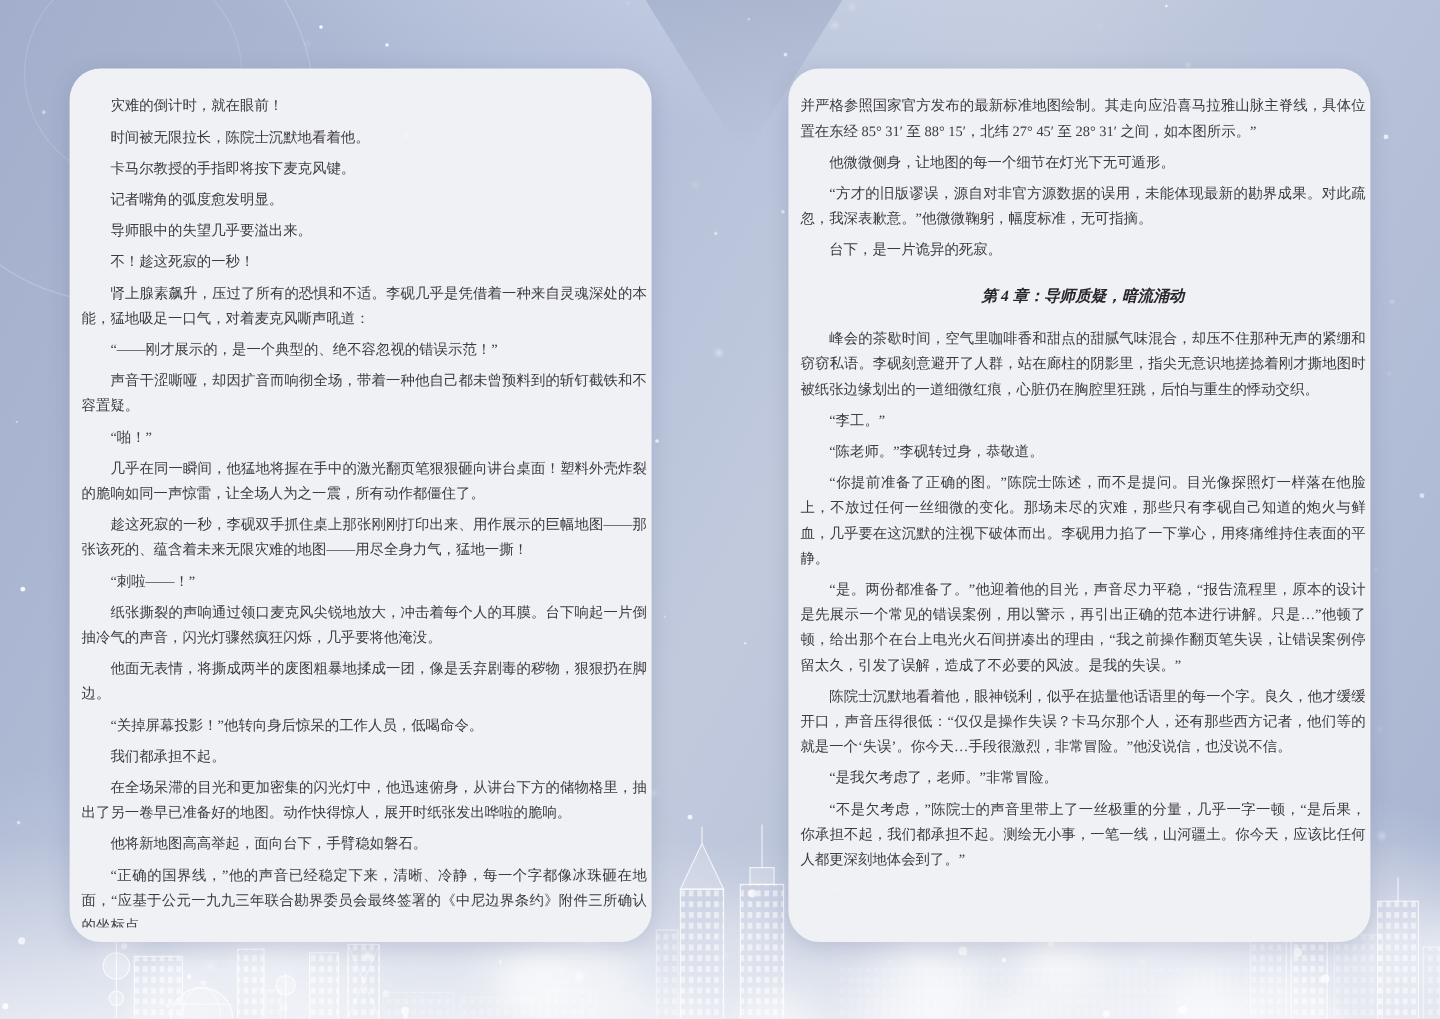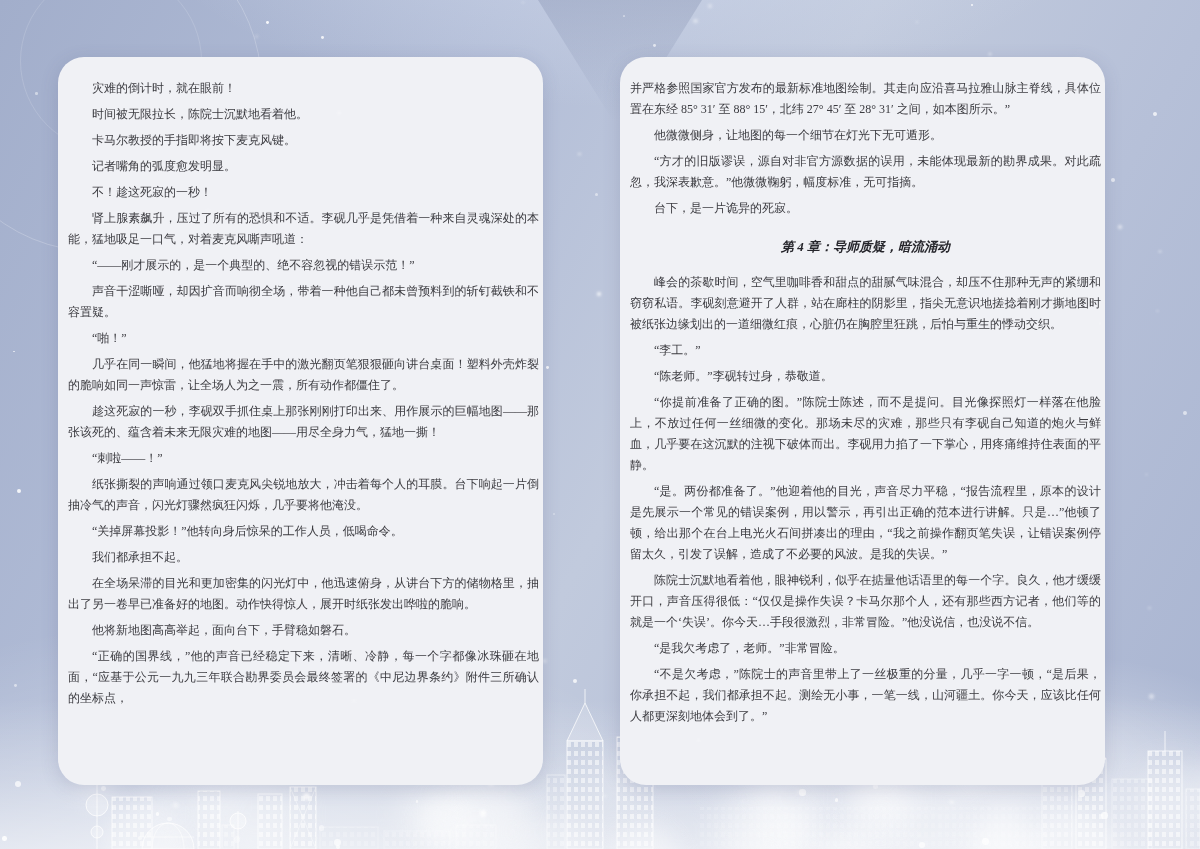--- a/index.html
+++ b/index.html
@@ -37,21 +37,21 @@
   }
   .snow-layer{position:absolute;inset:0;pointer-events:none;}
   .flake{position:absolute;background:#fff;border-radius:50%;}
   .page{
     position:absolute;top:57px;width:485px;height:728px;
     background:var(--page-color,#f0f1f5);
     border-radius:26px;
     box-shadow:0 4px 18px rgba(70,80,120,.18);
   }
   .page-left{left:58px;}
-  .page-right{left:620px;}
+  .page-right{left:657px;}
   .page-content{
     padding:16px 4px 0 10px;
     font-size:12px;line-height:21px;letter-spacing:0;
     color:var(--text-color,#3b3b40);
     text-align:justify;
     overflow:hidden;height:700px;
   }
   .page-content p{margin:5px 0;}
   .page-content p.body{text-indent:2em;}
   .page-content p.body-cont{text-indent:0;}
@@ -299,29 +299,31 @@
       <div class="flake" style="left: 973.006px; top: 808.102px; width: 62.1127px; height: 62.1127px; opacity: 0.418367; filter: blur(11.0228px); background: rgb(255, 255, 255);"></div>
       <div class="flake" style="left: 173.485px; top: 776.219px; width: 58.5166px; height: 58.5166px; opacity: 0.304622; filter: blur(15.4015px); background: rgb(255, 255, 255);"></div>
     </div>
 
   <section class="page page-left">
     <div class="page-content">
         <p class="body">灾难的倒计时，就在眼前！</p>
         <p class="body">时间被无限拉长，陈院士沉默地看着他。</p>
         <p class="body">卡马尔教授的手指即将按下麦克风键。</p>
         <p class="body">记者嘴角的弧度愈发明显。</p>
+        <p class="body">导师眼中的失望几乎要溢出来。</p>
         <p class="body">不！趁这死寂的一秒！</p>
         <p class="body">肾上腺素飙升，压过了所有的恐惧和不适。李砚几乎是凭借着一种来自灵魂深处的本能，猛地吸足一口气，对着麦克风嘶声吼道：</p>
         <p class="body">“——刚才展示的，是一个典型的、绝不容忽视的错误示范！”</p>
         <p class="body">声音干涩嘶哑，却因扩音而响彻全场，带着一种他自己都未曾预料到的斩钉截铁和不容置疑。</p>
         <p class="body">“啪！”</p>
         <p class="body">几乎在同一瞬间，他猛地将握在手中的激光翻页笔狠狠砸向讲台桌面！塑料外壳炸裂的脆响如同一声惊雷，让全场人为之一震，所有动作都僵住了。</p>
         <p class="body">趁这死寂的一秒，李砚双手抓住桌上那张刚刚打印出来、用作展示的巨幅地图——那张该死的、蕴含着未来无限灾难的地图——用尽全身力气，猛地一撕！</p>
         <p class="body">“刺啦——！”</p>
         <p class="body">纸张撕裂的声响通过领口麦克风尖锐地放大，冲击着每个人的耳膜。台下响起一片倒抽冷气的声音，闪光灯骤然疯狂闪烁，几乎要将他淹没。</p>
+        <p class="body">他面无表情，将撕成两半的废图粗暴地揉成一团，像是丢弃剧毒的秽物，狠狠扔在脚边。</p>
         <p class="body">“关掉屏幕投影！”他转向身后惊呆的工作人员，低喝命令。</p>
         <p class="body">我们都承担不起。</p>
         <p class="body">在全场呆滞的目光和更加密集的闪光灯中，他迅速俯身，从讲台下方的储物格里，抽出了另一卷早已准备好的地图。动作快得惊人，展开时纸张发出哗啦的脆响。</p>
         <p class="body">他将新地图高高举起，面向台下，手臂稳如磐石。</p>
         <p class="body">“正确的国界线，”他的声音已经稳定下来，清晰、冷静，每一个字都像冰珠砸在地面，“应基于公元一九九三年联合勘界委员会最终签署的《中尼边界条约》附件三所确认的坐标点，</p>
       </div>
   </section>
 
   <section class="page page-right">
     <div class="page-content">

